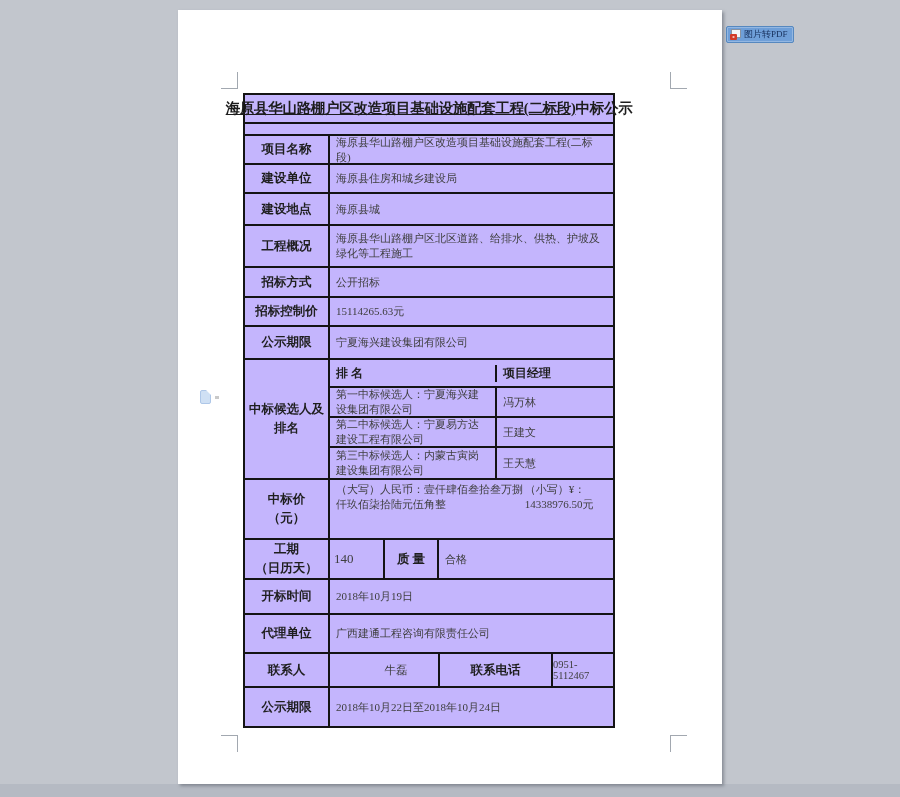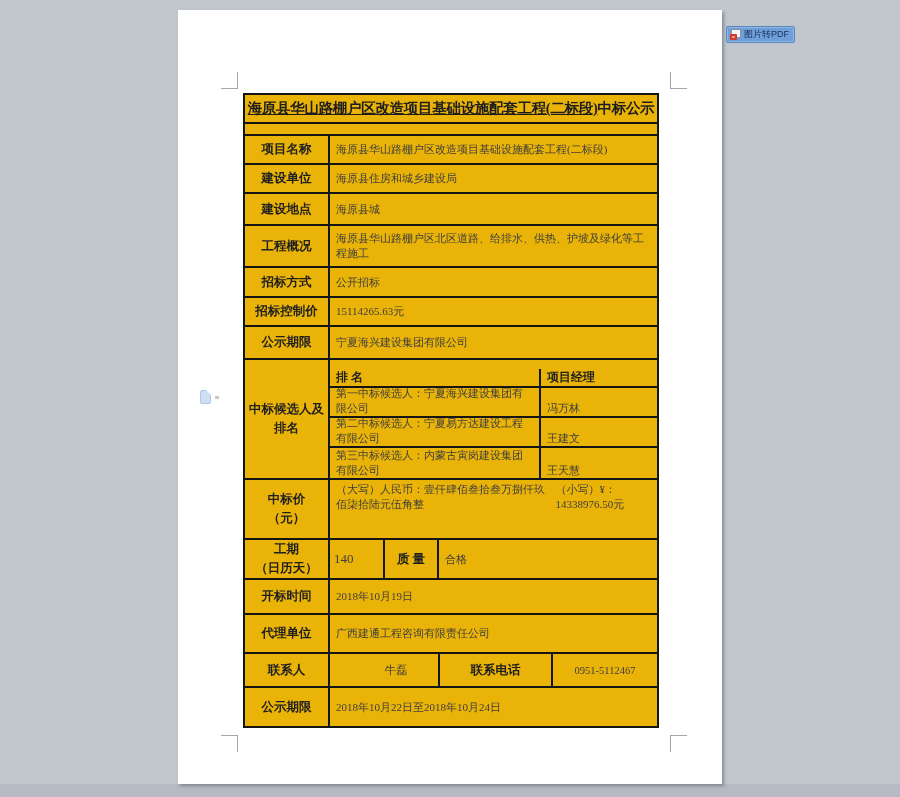--- a/index.html
+++ b/index.html
@@ -38,38 +38,38 @@
     border-style:solid; border-width:0 5px 5px 0;
     border-color:transparent #ffffff transparent transparent;
   }
   .page-marker .dash { width:4px; height:3px; background:#c9c9c9; }
   
   .convert-btn {
     position:absolute; left:726px; top:26px;
     height:17px; padding:0 5px 0 3px;
     background:#6f9fd8; border:1px solid #5688bf; border-radius:2px;
     display:flex; align-items:center; gap:3px;
-    font-family:Liberation Sans, sans-serif;
+    font-family:Liberation Serif, serif;
     font-size:9px; color:#17305c; cursor:pointer;
     box-shadow:0 0 0 1px rgba(255,255,255,.25) inset;
   }
   .convert-btn .ico { position:relative; width:11px; height:11px; }
   .convert-btn .ico .pic {
     position:absolute; left:1px; top:0; width:10px; height:9px;
     background:#f2f5f9; border:1px solid #8a93a0;
   }
   .convert-btn .ico .pdf {
     position:absolute; left:0; bottom:0; width:7px; height:6px;
     background:#d23a2a; border-radius:1px;
     color:#fff; font-size:4px; line-height:6px; text-align:center; font-weight:bold;
   }
   
   .doc-table {
-    position:absolute; left:65px; top:83px; width:416px;
-    border:2px solid #141414; background:#eab308; color:#303030;
+    position:absolute; left:65px; top:83px; width:372px;
+    border:2px solid #141414; background:#c4b5fd; color:#303030;
   }
   .title-row {
     height:29px; border-bottom:2px solid #141414;
     display:flex; align-items:center; justify-content:center;
     font-weight:bold; font-size:14.5px; color:#1d1d1d;
     white-space:nowrap; letter-spacing:-.3px;
   }
   .title-row .u { text-decoration:underline; }
   .tbody { margin-top:10px; border-top:2px solid #141414; }
   .trow { display:flex; align-items:stretch; }
@@ -82,21 +82,21 @@
   .value {
     flex:1; display:flex; align-items:center;
     padding:2px 6px; font-size:11px; color:#3e3e3e; line-height:1.35;
   }
   
   .h29{height:29px}.h32{height:32px}.h42{height:42px}.h30{height:30px}
   .h33{height:33px}.h60{height:60px}.h40{height:40px}.h35{height:35px}
   .h39{height:39px}.h34{height:34px}.h38{height:38px}
   
   .cand-wrap { flex:1; display:flex; flex-direction:column; }
-  .cand-row { display:flex; align-items:flex-end; }
+  .cand-row { display:flex; align-items:center; }
   .cand-row:not(:last-child) { border-bottom:2px solid #141414; }
   .cand-row.h28{height:28px}
   .cand-name {
     flex:1; border-right:2px solid #141414;
     display:flex; align-items:center; padding:0 6px; font-size:11px; color:#3e3e3e;
   }
   .cand-name.hd { font-weight:bold; font-size:12px; color:#1f1f1f; }
   .cand-mgr { width:116px; flex:0 0 116px; display:flex; align-items:center; padding:0 6px; font-size:11px; color:#3e3e3e; }
   .cand-mgr.hd { font-weight:bold; font-size:12px; color:#1f1f1f; }
   

